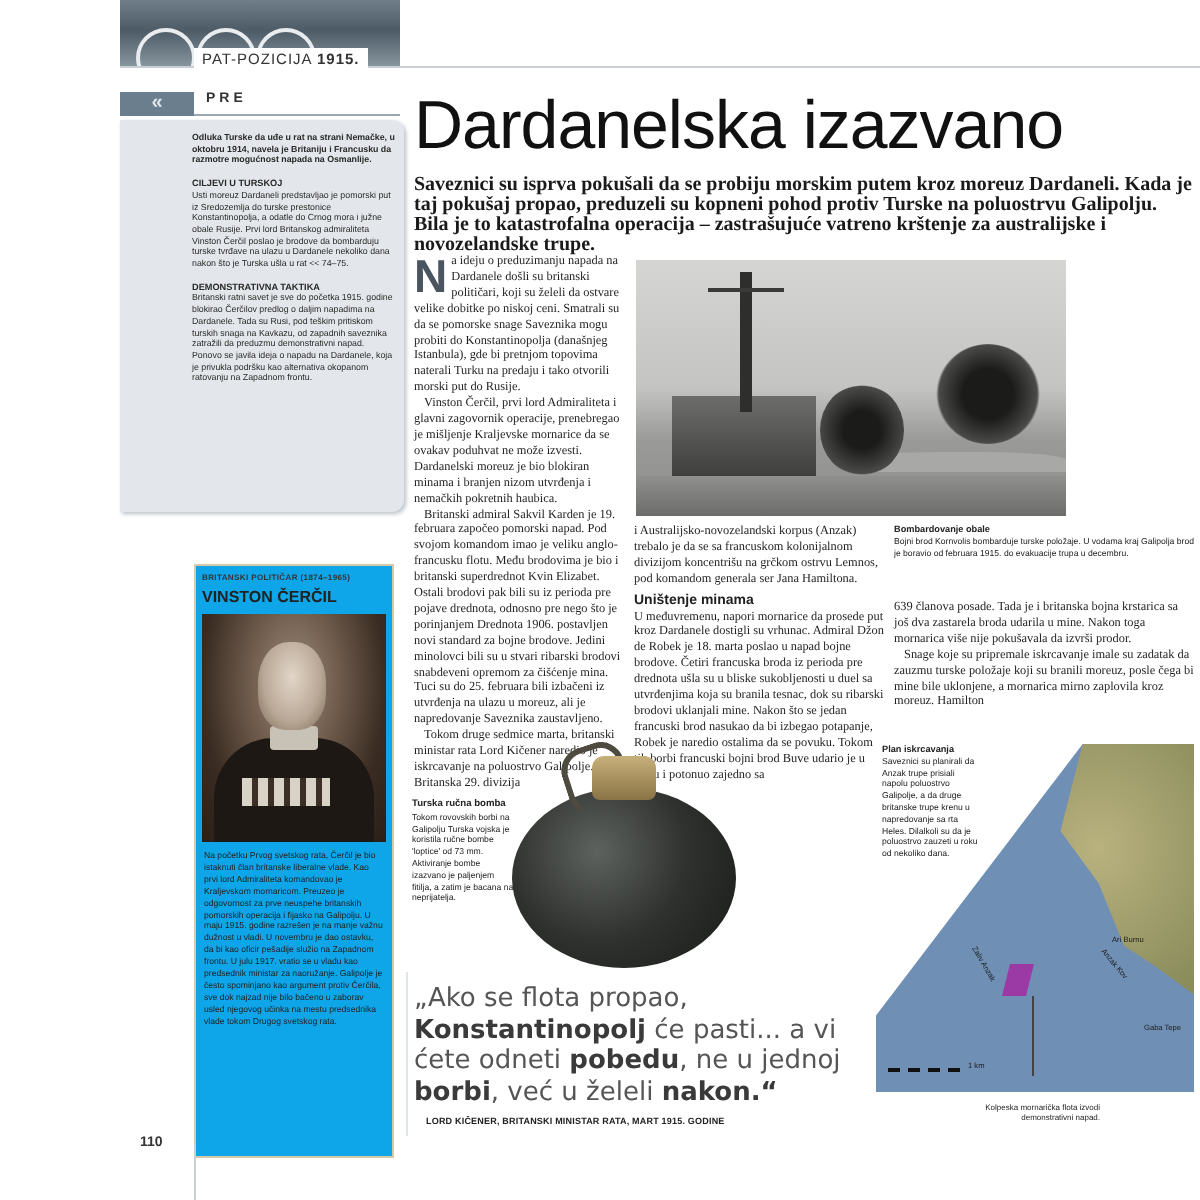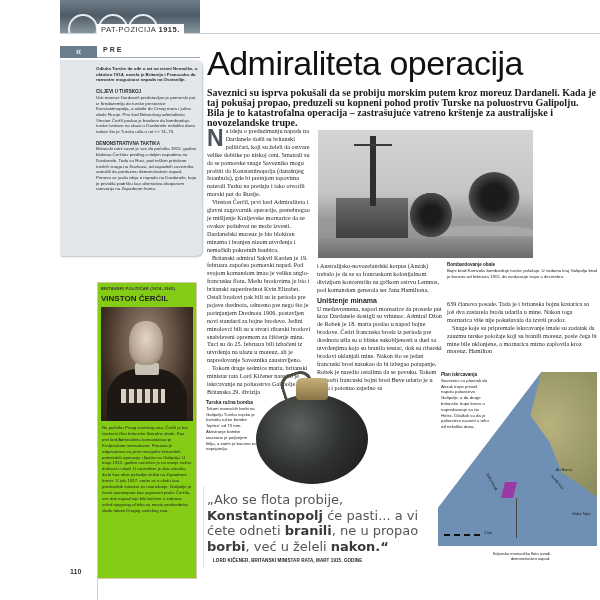--- a/index.html
+++ b/index.html
@@ -18,21 +18,21 @@
   .pre-label { left:103px; top:46px; font-family:"Liberation Sans", sans-serif; font-size:7px; font-weight:bold; letter-spacing:2px; color:#333; }
   .pre-line { left:97px; top:57px; width:103px; height:1px; background:#9aa7b2; }
 
   
   .pre-box { left:60px; top:60px; width:142px; height:196px; background:#e3e6ea; border-radius:0 6px 6px 0; box-shadow:1px 1px 2px #b9c0c6; }
   .pre-box .inner { position:absolute; left:36px; top:6px; width:102px; font-family:"Liberation Sans", sans-serif; font-size:4.4px; line-height:5.7px; color:#2a2a2a; }
   .pre-box .lead { font-weight:bold; margin-bottom:6px; }
   .pre-box .h { font-weight:bold; font-size:4.6px; margin-top:4px; }
 
   
-  .bio-box { left:97px; top:282px; width:98px; height:295px; background:#84cc16; border:1px solid #d4c9a8; }
+  .bio-box { left:97px; top:282px; width:98px; height:295px; background:#0ea5e9; border:1px solid #d4c9a8; }
   .bio-kicker { position:absolute; left:3px; top:3px; font-family:"Liberation Sans", sans-serif; font-size:4px; font-weight:bold; color:#333; letter-spacing:0.2px; }
   .bio-title { position:absolute; left:3px; top:11px; font-family:"Liberation Sans", sans-serif; font-size:8px; font-weight:bold; color:#222; }
   .bio-photo { position:absolute; left:3px; top:24px; width:92px; height:114px; background:radial-gradient(ellipse at 50% 30%, #9c8a7a 0%, #6e5b4c 35%, #3a2c22 70%, #2a1f18 100%); overflow:hidden; }
   .bio-photo .face { position:absolute; left:28px; top:14px; width:34px; height:44px; border-radius:45% 45% 40% 40%; background:radial-gradient(ellipse at 50% 40%, #e2d6c8 0%, #b9a796 60%, #7a6756 100%); }
   .bio-photo .coat { position:absolute; left:6px; top:62px; width:80px; height:60px; border-radius:30px 30px 0 0; background:#1e1815; }
   .bio-photo .collar { position:absolute; left:34px; top:56px; width:24px; height:12px; background:#c8c1b6; border-radius:2px; }
   .bio-photo .medals { position:absolute; left:20px; top:82px; width:44px; height:14px; background:repeating-linear-gradient(90deg,#d9d3c7 0 5px,#3a2e27 5px 8px); }
   .bio-text { position:absolute; left:4px; top:142px; width:90px; font-family:"Liberation Sans", sans-serif; font-size:4.3px; line-height:5.9px; color:#222; }
 
   .page-num { left:70px; top:568px; font-family:"Liberation Sans", sans-serif; font-size:7px; font-weight:bold; color:#333; }
@@ -124,21 +124,21 @@
       <div class="collar"></div>
       <div class="face"></div>
       <div class="medals"></div>
   </div>
   <div class="bio-text">Na početku Prvog svetskog rata, Čerčil je bio istaknuti član britanske liberalne vlade. Kao prvi lord Admiraliteta komandovao je Kraljevskom mornaricom. Preuzeo je odgovornost za prve neuspehe britanskih pomorskih operacija i fijasko na Galipolju. U maju 1915. godine razrešen je na manje važnu dužnost u vladi. U novembru je dao ostavku, da bi kao oficir pešadije služio na Zapadnom frontu. U julu 1917. vratio se u vladu kao predsednik ministar za naoružanje. Galipolje je često spominjano kao argument protiv Čerčila, sve dok najzad nije bilo bačeno u zaborav usled njegovog učinka na mestu predsednika vlade tokom Drugog svetskog rata.</div>
 </div>
 
 <div class="abs page-num">110</div>
 <div class="abs page-rule"></div>
 
-<div class="abs headline">Admiraliteta operacija</div>
+<div class="abs headline">Dardanelska izazvano</div>
 <div class="abs deck">Saveznici su isprva pokušali da se probiju morskim putem kroz moreuz Dardaneli. Kada je taj pokušaj propao, preduzeli su kopneni pohod protiv Turske na poluostrvu Galipolju. Bila je to katastrofalna operacija – zastrašujuće vatreno krštenje za australijske i novozelandske trupe.</div>
 
 <div class="abs col col1">
   <span class="dropcap">N</span>
   <p class="first">a ideju o preduzimanju napada na Dardanele došli su britanski političari, koji su želeli da ostvare velike dobitke po niskoj ceni. Smatrali su da se pomorske snage Saveznika mogu probiti do Konstantinopolja (današnjeg Istanbula), gde bi pretnjom topovima naterali Turku na predaju i tako otvorili morski put do Rusije.</p>
   <p>Vinston Čerčil, prvi lord Admiraliteta i glavni zagovornik operacije, prenebregao je mišljenje Kraljevske mornarice da se ovakav poduhvat ne može izvesti. Dardanelski moreuz je bio blokiran minama i branjen nizom utvrđenja i nemačkih pokretnih haubica.</p>
   <p>Britanski admiral Sakvil Karden je 19. februara započeo pomorski napad. Pod svojom komandom imao je veliku anglo-francusku flotu. Među brodovima je bio i britanski superdrednot Kvin Elizabet. Ostali brodovi pak bili su iz perioda pre pojave drednota, odnosno pre nego što je porinjanjem Drednota 1906. postavljen novi standard za bojne brodove. Jedini minolovci bili su u stvari ribarski brodovi snabdeveni opremom za čišćenje mina. Tuci su do 25. februara bili izbačeni iz utvrđenja na ulazu u moreuz, ali je napredovanje Saveznika zaustavljeno.</p>
   <p>Tokom druge sedmice marta, britanski ministar rata Lord Kičener naredio je iskrcavanje na poluostrvo Galipolje. Britanska 29. divizija</p>
 </div>
 
@@ -189,14 +189,14 @@
   <div class="lbl" style="left:134px;top:140px;">Gaba Tepe</div>
   <div class="lbl" style="left:46px;top:159px;">1 km</div>
 </div>
 <div class="abs plan-cap" style="left:441px;top:372px;width:48px;background:#fff;">
   <b>Plan iskrcavanja</b>
   <span>Saveznici su planirali da Anzak trupe prisiali napolu poluostrvo Galipolje, a da druge britanske trupe krenu u napredovanje sa rta Heles. Dilalkoli su da je poluostrvo zauzeti u roku od nekoliko dana.</span>
 </div>
 <div class="abs map-cap">Kolpeska mornarička flota izvodi demonstrativni napad.</div>
 
 <div class="abs quote-rule"></div>
-<div class="abs quote"><span>„Ako se flota probije, </span><b>Konstantinopolj</b><span> će pasti... a vi ćete odneti </span><b>branili</b><span>, ne u propao </span><b>borbi</b><span>, već u želeli </span><b>nakon.</b><b>“</b></div>
+<div class="abs quote"><span>„Ako se flota propao, </span><b>Konstantinopolj</b><span> će pasti... a vi ćete odneti </span><b>pobedu</b><span>, ne u jednoj </span><b>borbi</b><span>, već u želeli </span><b>nakon.</b><b>“</b></div>
 <div class="abs quote-attr">LORD KIČENER, BRITANSKI MINISTAR RATA, MART 1915. GODINE</div>
 
 </body></html>

